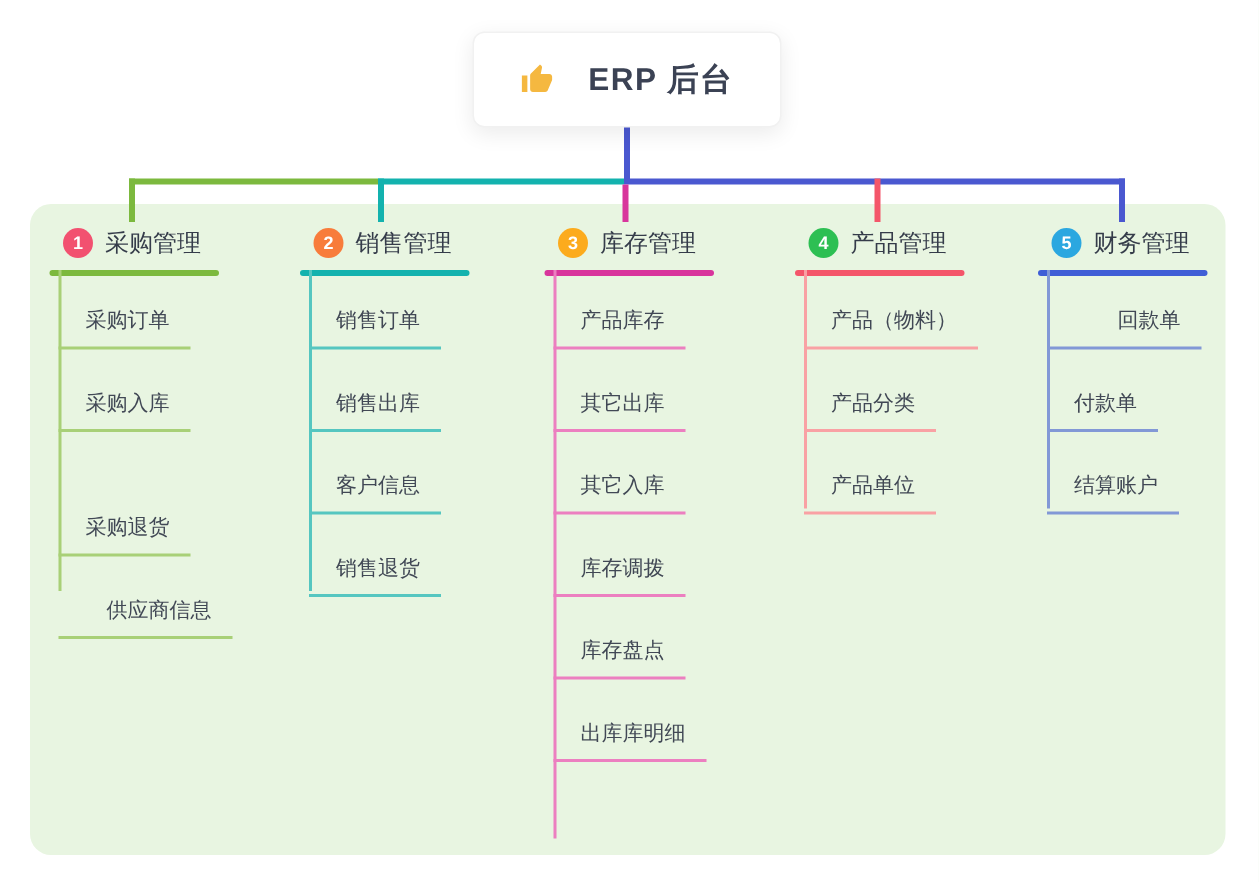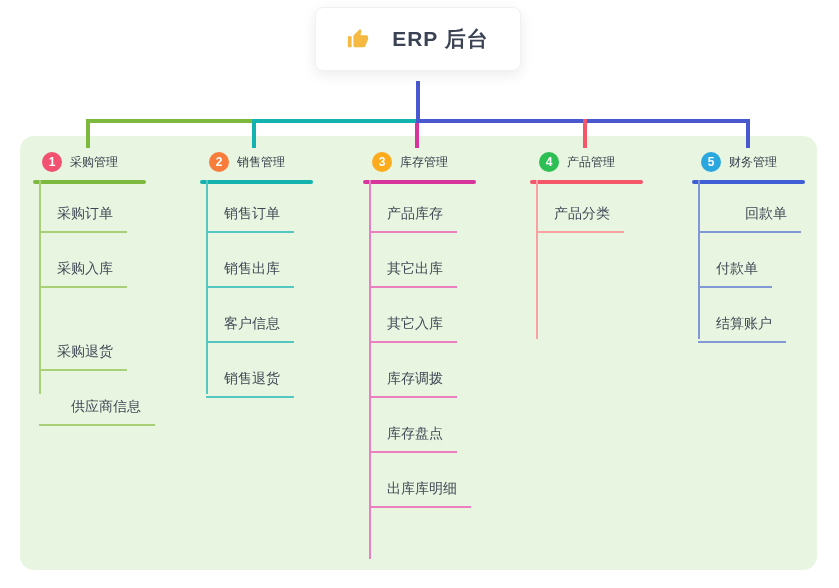--- a/index.html
+++ b/index.html
@@ -6,40 +6,40 @@
   html,body { width:839px; height:588px; background:#ffffff; }
   body { font-family:"Liberation Sans","DejaVu Sans",sans-serif; }
   .canvas { position:relative; width:839px; height:588px; overflow:hidden; }
 
   .panel {
     position:absolute; left:20px; top:136px; width:797px; height:434px;
     border-radius:14px;
   }
 
   .root-card {
-    position:absolute; left:315px; top:7px; width:206px; height:64px;
+    position:absolute; left:315px; top:21px; width:206px; height:64px;
     background:#ffffff; border-radius:8px; border:1px solid #f1f1f1;
     box-shadow:0 4px 14px rgba(0,0,0,0.08);
     display:flex; align-items:center; justify-content:center; gap:23px;
     z-index:5;
   }
   .root-label { font-size:21px; font-weight:600; color:#3b4254; letter-spacing:1px; }
 
   .line { position:absolute; }
   .v4 { width:4px; }
   .h4 { height:4px; }
 
   .branch { position:absolute; top:148px; width:113px; }
   .branch-title { height:28px; display:flex; align-items:center; gap:8px; padding-left:9px; cursor:pointer; }
   .badge {
     width:20px; height:20px; border-radius:50%; flex:0 0 20px;
     color:#ffffff; font-size:12px; font-weight:bold;
     display:flex; align-items:center; justify-content:center;
   }
-  .branch-label { font-size:12px; color:#353c4a; white-space:nowrap; }
+  .branch-label { font-size:16px; color:#353c4a; white-space:nowrap; }
   .underline { margin-top:4px; height:4px; width:113px; border-radius:2px; }
   .vline { position:absolute; left:6px; top:32px; width:2px; }
   .children { position:relative; }
   .child {
     height:55px; width:max-content;
     margin-left:6px; padding:0 14px 8px 18px;
     display:flex; align-items:flex-end;
     border-bottom:2px solid #ccc;
     font-size:14px; color:#414855; white-space:nowrap; cursor:pointer;
   }
@@ -117,21 +117,23 @@
   </div>
 
   <div class="branch" style="left:530px;">
     <div class="branch-title">
       <span class="badge" style="background: rgb(45, 191, 83);">4</span>
       <span class="branch-label">产品管理</span>
     </div>
     <div class="underline" style="background: rgb(244, 86, 106);"></div>
     <div class="vline" style="height: 159px; background: rgb(249, 161, 164);"></div>
     <div class="children">
+      <div class="child" style="border-bottom-color: rgb(249, 161, 164);">产品（物料）</div>
       <div class="child" style="border-bottom-color: rgb(249, 161, 164);">产品分类</div>
+      <div class="child" style="border-bottom-color: rgb(249, 161, 164);">产品单位</div>
     </div>
   </div>
 
   <div class="branch" style="left:692px;">
     <div class="branch-title">
       <span class="badge" style="background: rgb(43, 167, 224);">5</span>
       <span class="branch-label">财务管理</span>
     </div>
     <div class="underline" style="background: rgb(63, 94, 214);"></div>
     <div class="vline" style="height: 159px; background: rgb(130, 152, 214);"></div>

